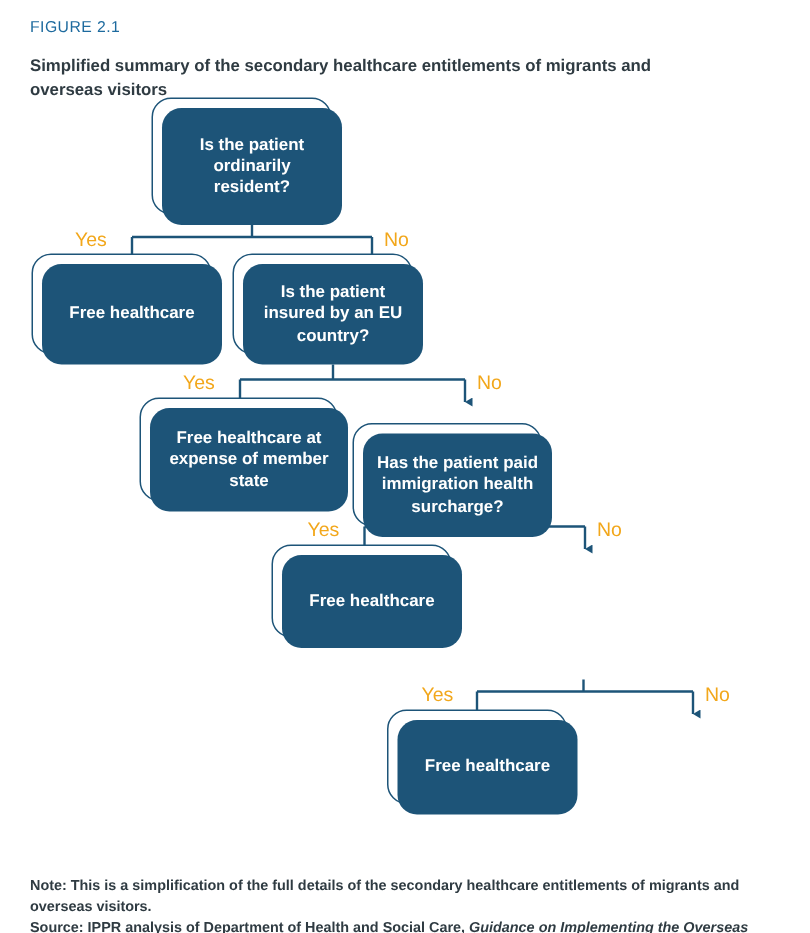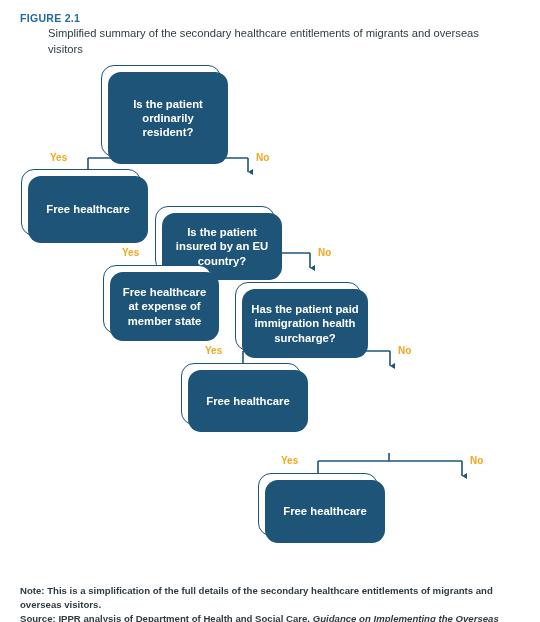--- a/index.html
+++ b/index.html
@@ -21,34 +21,33 @@
     width: 540px;
     height: 622px;
   }
 
   
   .fig-label {
     position: absolute;
     left: 20px;
     top: 12px;
     font-size: 10.5px;
-    font-weight: bold;
+    font-weight: normal;
     letter-spacing: 0.3px;
     color: #1d6a9e;
   }
   .fig-title {
     position: absolute;
     left: 20px;
-    top: 25px;
+    top: 36px;
     width: 450px;
     font-size: 11.2px;
-    font-weight: normal;
+    font-weight: bold;
     line-height: 1.45;
     color: #2f3b42;
-    margin-left: 28px;
   }
 
   
   #flow {
     position: absolute;
     left: 0;
     top: 0;
     width: 540px;
     height: 560px;
   }
@@ -92,22 +91,22 @@
     color: #ffffff;
     font-size: 11.3px;
     font-weight: bold;
     line-height: 1.26;
     padding: 4px 8px;
   }
 
   
   .branch-label {
     position: absolute;
-    font-size: 10px;
-    font-weight: bold;
+    font-size: 13px;
+    font-weight: normal;
     color: #f2a71b;
     white-space: nowrap;
   }
 
   
   .footer {
     position: absolute;
     left: 20px;
     width: 505px;
     font-size: 9.6px;
@@ -152,42 +151,42 @@
         <path d="M243,351 L243,366" marker-end="url(#arw)"></path>
         <path d="M390,351 L390,366" marker-end="url(#arw)"></path>
 
         <path d="M389,453 L389,461"></path>
         <path d="M318,461 L462,461"></path>
         <path d="M318,461 L318,476" marker-end="url(#arw)"></path>
         <path d="M462,461 L462,476" marker-end="url(#arw)"></path>
       </g>
     </svg>
 
-    <div class="node" style="left:108px; top:72px; width:120px; height:92px;">
+    <div class="node" style="left:108px; top:72px; width:120px; height:78px;">
       <div class="ghost"></div>
       <div class="card">Is the patient ordinarily resident?</div>
     </div>
 
     <span class="branch-label" style="left:50px; top:152px;">Yes</span>
     <span class="branch-label" style="left:256px; top:152px;">No</span>
 
     <div class="node" style="left:28px; top:176px; width:120px; height:67px;">
       <div class="ghost"></div>
       <div class="card">Free healthcare</div>
     </div>
 
-    <div class="node" style="left:162px; top:176px; width:120px; height:67px;margin-top:37px;">
+    <div class="node" style="left:162px; top:176px; width:120px; height:67px;">
       <div class="ghost"></div>
       <div class="card">Is the patient insured by an EU country?</div>
     </div>
 
     <span class="branch-label" style="left:122px; top:247px;">Yes</span>
     <span class="branch-label" style="left:318px; top:247px;">No</span>
 
-    <div class="node" style="left:110px; top:272px; width:109px; height:69px;">
+    <div class="node" style="left:100px; top:272px; width:132px; height:69px;">
       <div class="ghost"></div>
       <div class="card">Free healthcare at expense of member state</div>
     </div>
 
     <div class="node" style="left:242px; top:272px; width:126px; height:69px;margin-top:17px;">
       <div class="ghost"></div>
       <div class="card">Has the patient paid immigration health surcharge?</div>
     </div>
 
     <span class="branch-label" style="left:205px; top:345px;">Yes</span>

